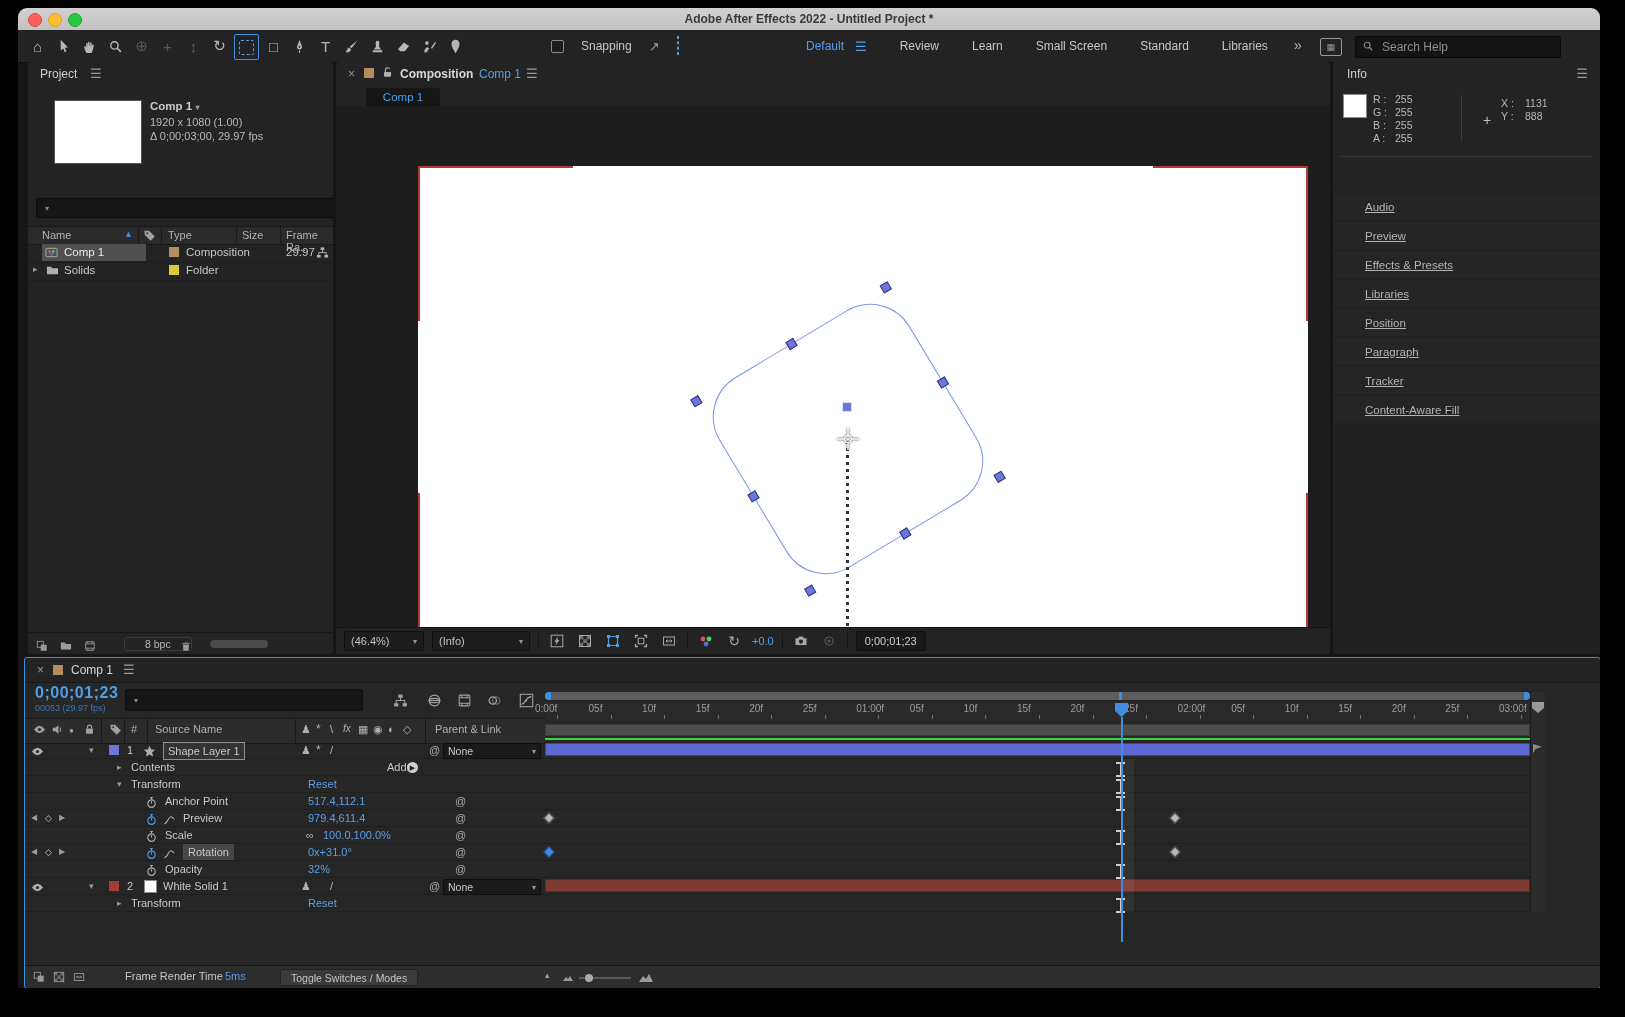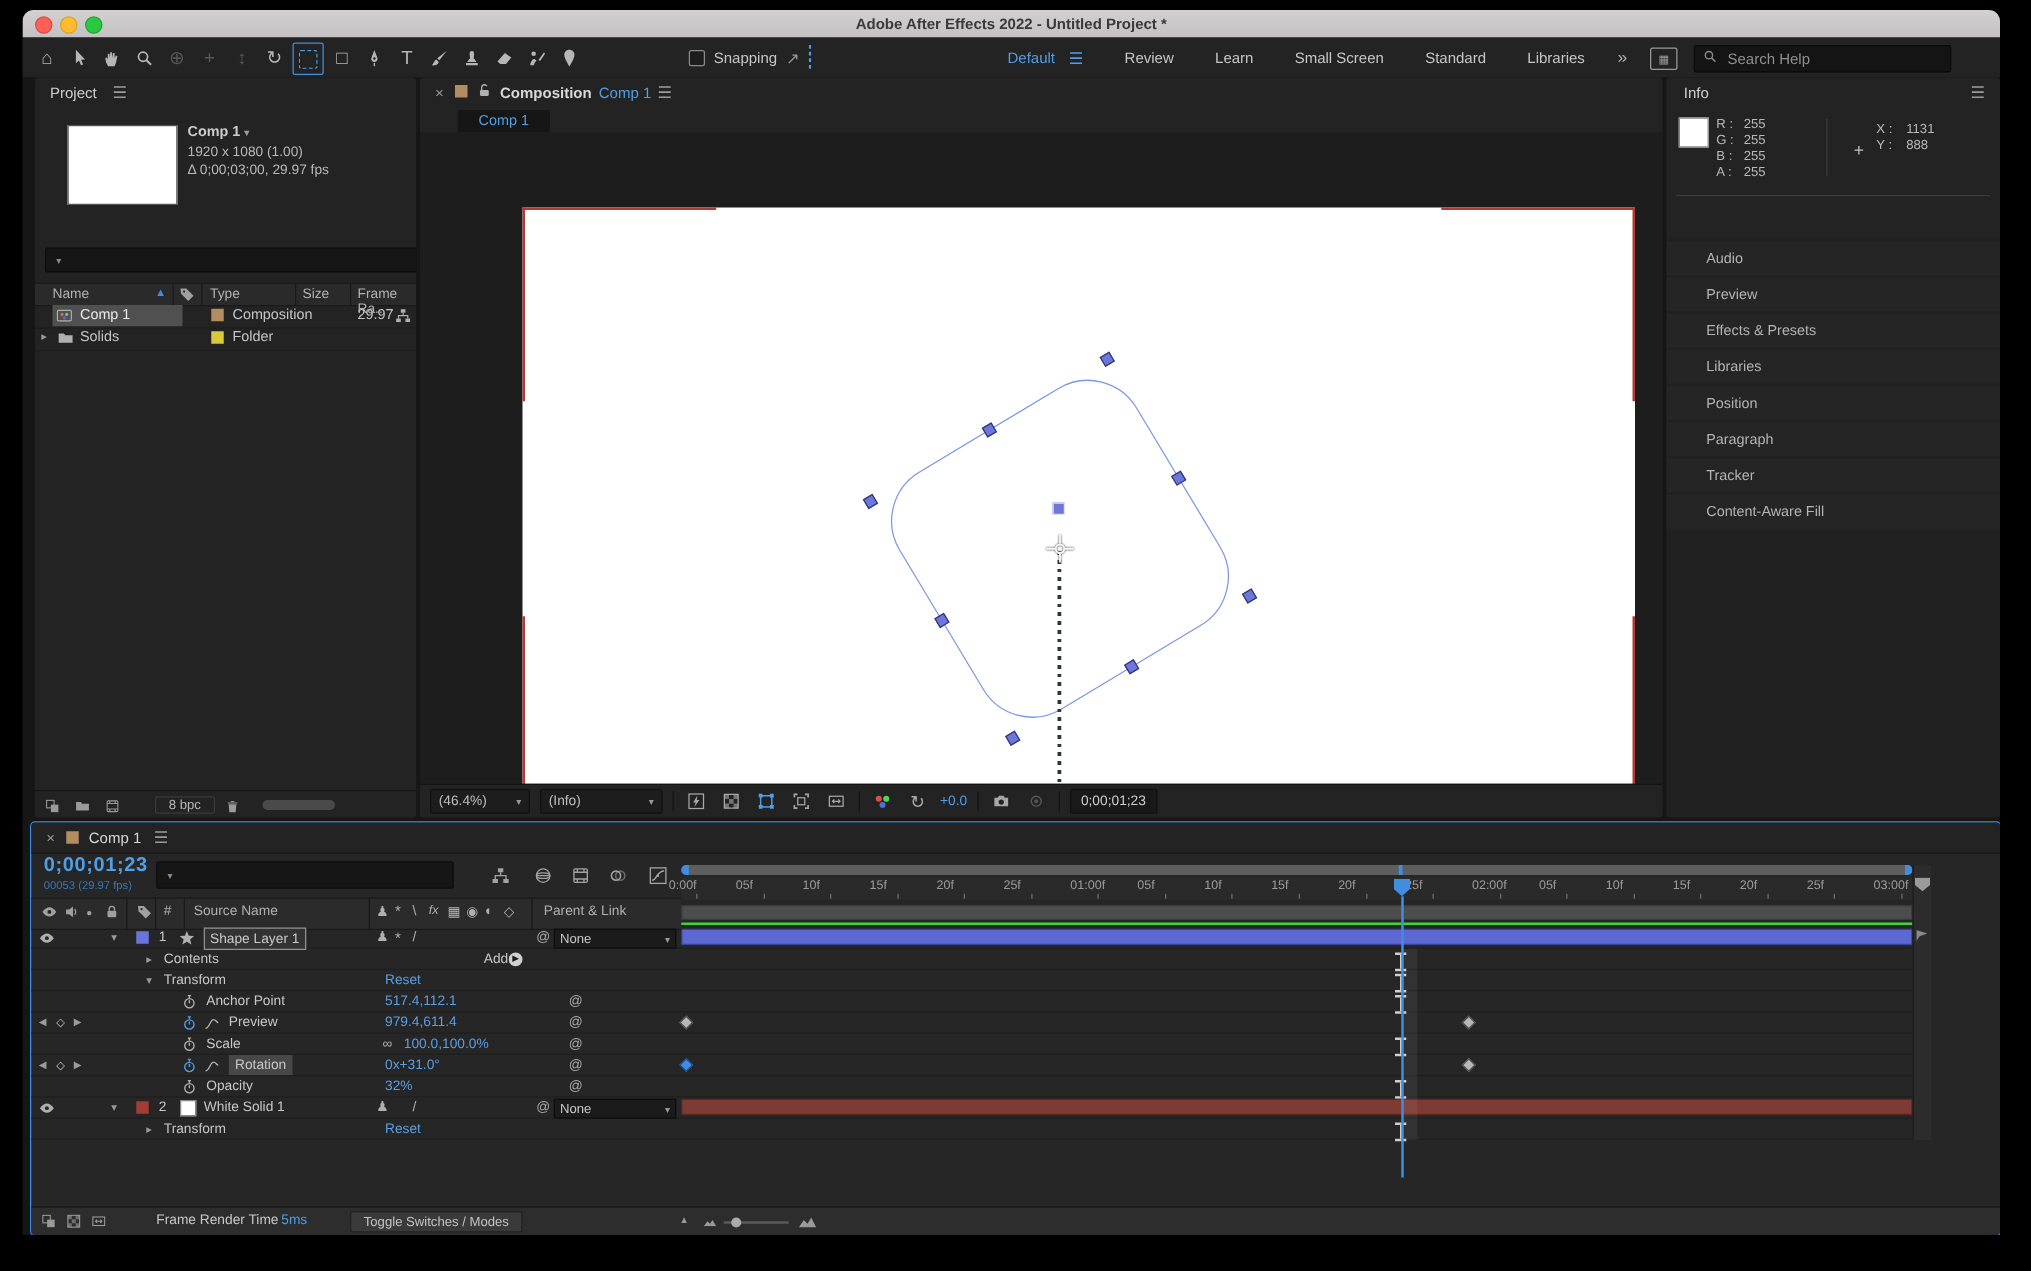--- a/index.html
+++ b/index.html
@@ -14,21 +14,21 @@
   .tbar .title{position:absolute;left:0;right:0;top:0;height:14px;line-height:22px;text-align:center;
                font-size:12px;color:#3a3a3a;font-weight:bold;}
   
   .appbar{position:absolute;left:0;top:22px;right:0;height:32px;background:#232323;border-bottom:1px solid #101010;}
   .tools{position:absolute;left:8px;top:4px;display:flex;gap:3px;}
   .tool{width:23px;height:24px;display:flex;align-items:center;justify-content:center;color:#b6b6b6;font-size:15px;}
   .tool svg{width:15px;height:15px;}
   .tool.disabled{color:#565656;}
   .tool.active{border:1px solid #3f8ee2;border-radius:2px;}
   .dashedbox{width:13px;height:13px;border:1.5px dashed #4f9ee8;border-radius:2px;}
-  .snapwrap{position:absolute;left:533px;top:0;height:32px;display:flex;align-items:center;gap:7px;}
+  .snapwrap{position:absolute;left:533px;top:0;height:32px;display:flex;align-items:center;gap:17px;}
   .cb{width:11px;height:11px;border:1px solid #8a8a8a;border-radius:2px;background:#1c1c1c;}
   .snaplbl{font-size:12px;color:#c6c6c6;}
   .snapicn{color:#9a9a9a;font-size:13px;}
   .wsrow{position:absolute;left:788px;top:0;height:32px;display:flex;align-items:center;gap:33px;font-size:12px;color:#c6c6c6;}
   .ws.active{color:#4f9ee8;}
   .wsmenu{color:#4f9ee8;font-size:13px;margin-left:-22px;}
   .ovf{position:absolute;left:1276px;top:7px;color:#b0b0b0;font-size:14px;}
   .wsicon{position:absolute;left:1302px;top:8px;width:20px;height:16px;border:1px solid #9a9a9a;border-radius:2px;
           display:flex;align-items:center;justify-content:center;color:#9a9a9a;font-size:9px;}
   .searchbox{position:absolute;left:1337px;top:6px;width:192px;height:20px;background:#141414;border:1px solid #0a0a0a;
@@ -56,21 +56,21 @@
            display:flex;align-items:center;gap:8px;padding-left:8px;font-size:11px;color:#c0c0c0;}
   .vsel{height:18px;border:1px solid #111;background:#1d1d1d;border-radius:2px;display:flex;align-items:center;
         justify-content:space-between;padding:0 6px;gap:6px;}
   .vico{width:20px;height:18px;display:flex;align-items:center;justify-content:center;color:#a8a8a8;}
   .vico svg{width:14px;height:14px;}
   .vsep{width:1px;height:16px;background:#151515;}
   .tcbox{height:18px;background:#191919;border:1px solid #101010;border-radius:2px;padding:0 8px;
          display:flex;align-items:center;color:#cfcfcf;}
   
   .sidepanel{position:absolute;left:0;right:0;height:27px;background:#252525;display:flex;align-items:center;
-             padding-left:32px;font-size:11.5px;color:#b4b4b4;}
+             padding-left:32px;font-size:11.5px;color:#b4b4b4;text-decoration:underline;}
   .infotxt{font-size:10.5px;color:#b9b9b9;}
   
   .tlpanel{box-shadow:0 0 0 1px #3f8ee2;background:#262626;}
   .tl-tab{position:absolute;left:0;top:0;right:0;height:24px;background:#232323;border-bottom:1px solid #181818;
           font-size:12px;color:#d6d6d6;}
   .tl-toolbar{position:absolute;left:0;top:24px;right:0;height:36px;}
   .bigtc{font-size:16px;font-weight:bold;color:#4f9ee8;letter-spacing:.5px;}
   .smtc{font-size:9px;color:#3b77b5;}
   .tlsearch{position:absolute;left:100px;top:7px;width:230px;height:20px;background:#161616;border:1px solid #0d0d0d;
             border-radius:2px;display:flex;align-items:center;padding-left:6px;color:#8a8a8a;}
@@ -285,21 +285,21 @@
             <rect x="1.5" y="1.5" width="7" height="7" fill="none" stroke="currentColor"></rect>
             <rect x="5.5" y="5.5" width="7" height="7" fill="currentColor"></rect>
           </svg></span>
       <span class="abs fico" style="left:32px;"><svg viewBox="0 0 14 14">
             <path fill="currentColor" d="M1 3h4.4l1.4 1.6H13V11H1z"></path>
           </svg></span>
       <span class="abs fico" style="left:56px;"><svg viewBox="0 0 14 14">
             <rect x="2" y="2" width="10" height="10" rx="1" fill="none" stroke="currentColor"></rect>
             <path d="M2 4.5h10M2 9.5h10M4.5 2v2.5M9.5 2v2.5M4.5 9.5V12M9.5 9.5V12" stroke="currentColor"></path>
           </svg></span>
-      <span class="abs" style="left:96px;top:4px;font-size:10.5px;color:#b8b8b8;border:1px solid #3a3a3a;padding:0 10px;border-radius:2px;">8 bpc</span>
+      <span class="abs" style="left:96px;top:4px;font-size:10.5px;color:#b8b8b8;border:1px solid #3a3a3a;padding:0 20px;border-radius:2px;">8 bpc</span>
       <span class="abs fico" style="left:152px;"><svg viewBox="0 0 14 14">
             <path fill="currentColor" d="M2.4 3.4h9.2v1H2.4zM3.4 5.2h7.2l-.6 7.4H4zM5.4 2.2h3.2v.8H5.4z"></path>
           </svg></span>
       <div class="abs" style="left:182px;top:7px;width:58px;height:8px;background:#4a4a4a;border-radius:4px;"></div>
     </div>
   </div>
 
   <div class="panel" style="left:318px;top:54px;width:994px;height:592px;">
     <div class="phead">
       <span class="abs" style="left:12px;top:5px;color:#9a9a9a;">×</span>

